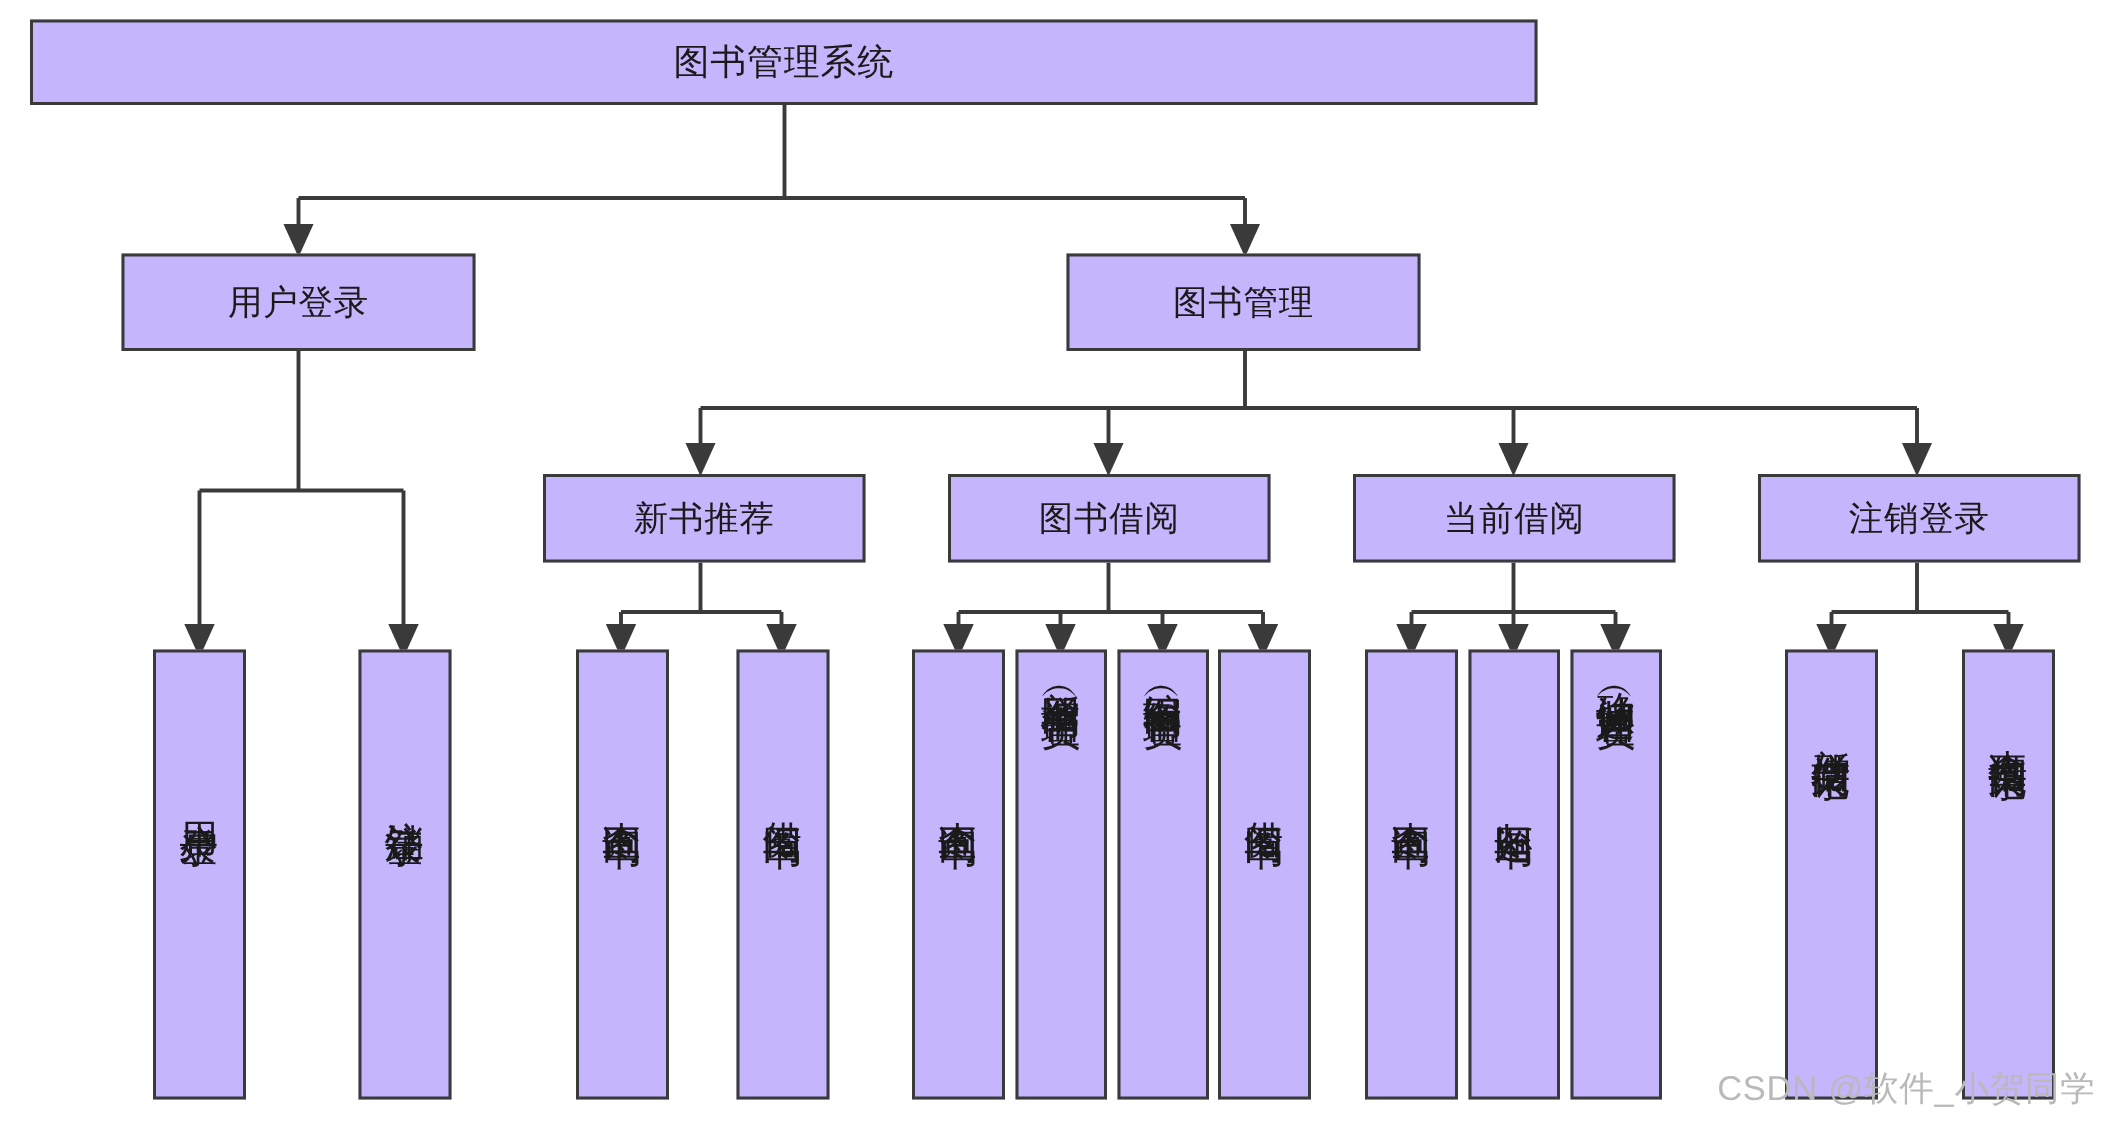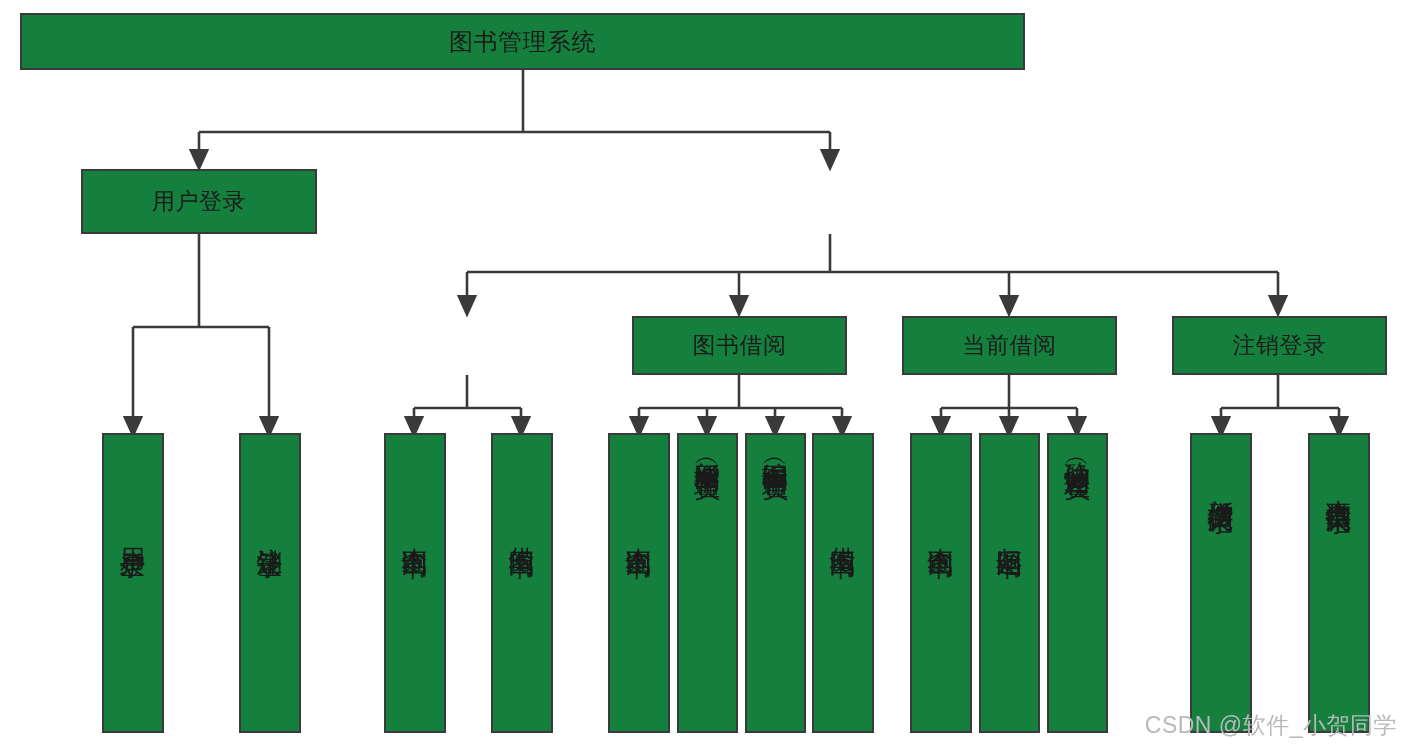--- a/index.html
+++ b/index.html
@@ -23,21 +23,21 @@
     left: 0;
     top: 0;
     width: 1405px;
     height: 747px;
     pointer-events: none;
   }
   .node {
     position: absolute;
     box-sizing: border-box;
     border: 2.5px solid #3a3a3a;
-    background: #15803d;
+    background: #c4b5fd;
     display: flex;
     align-items: center;
     justify-content: center;
     color: #1a1a1a;
     z-index: 3;
   }
   .node .label {
     display: block;
     text-align: center;
     line-height: 1.08;
@@ -131,21 +131,27 @@
   </svg>
 
   <div class="node horiz root" style="left:20px; top:13px; width:1005px; height:57px;">
     <span class="label">图书管理系统</span>
   </div>
 
   <div class="node horiz" style="left:81px; top:169px; width:236px; height:65px;">
     <span class="label">用户登录</span>
   </div>
 
-
+  <div class="node horiz" style="left:711px; top:169px; width:236px; height:65px;">
+    <span class="label">图书管理</span>
+  </div>
+
+  <div class="node horiz" style="left:362px; top:316px; width:215px; height:59px;">
+    <span class="label">新书推荐</span>
+  </div>
 
   <div class="node horiz" style="left:902px; top:316px; width:215px; height:59px;">
     <span class="label">当前借阅</span>
   </div>
 
   <div class="node horiz" style="left:632px; top:316px; width:215px; height:59px;">
     <span class="label">图书借阅</span>
   </div>
 
   <div class="node horiz" style="left:1172px; top:316px; width:215px; height:59px;">

